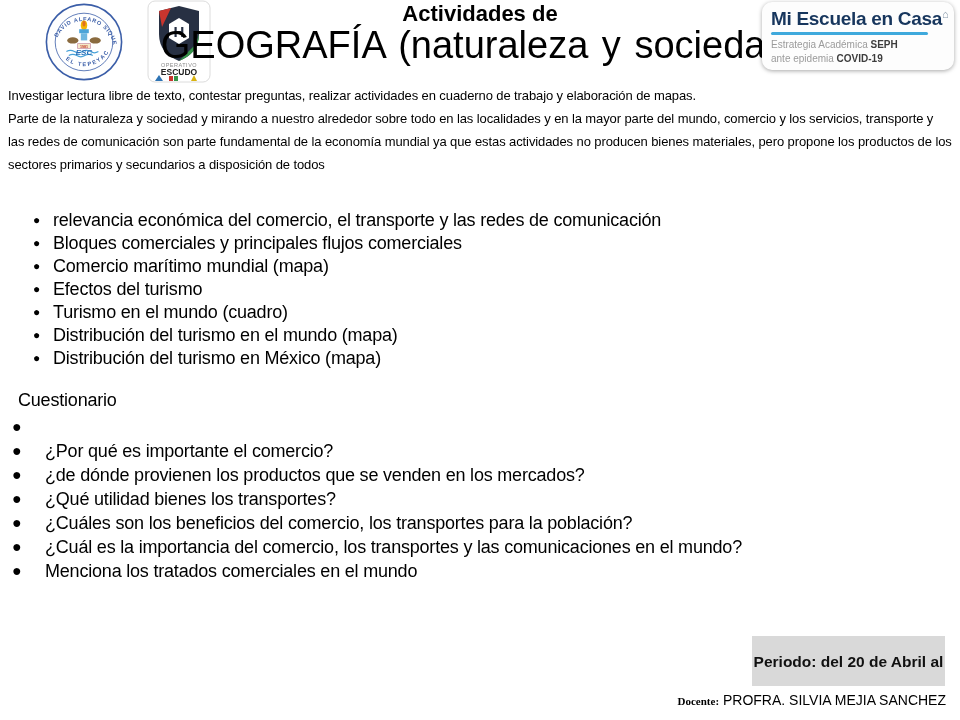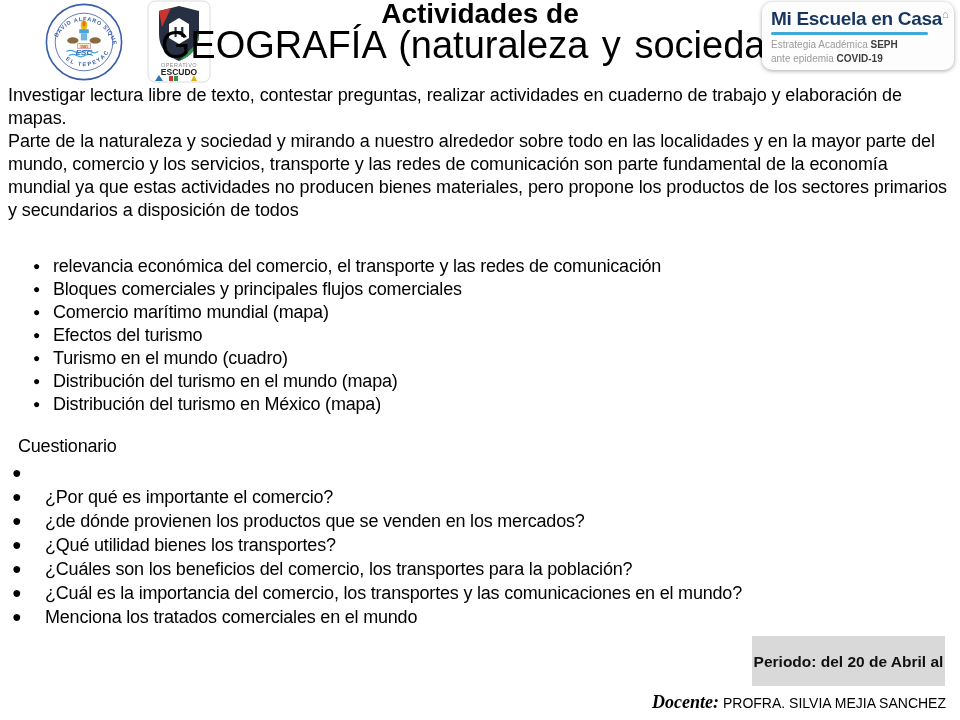--- a/index.html
+++ b/index.html
@@ -10,57 +10,57 @@
     font-family:"Liberation Sans", sans-serif;
     color:#000000;
     overflow:hidden;
   }
 
   
   .crest { position:absolute; left:34px; top:2px; width:100px; height:80px; }
   .escudo-badge { position:absolute; left:147px; top:0px; width:64px; height:83px; }
 
   .title-block { position:absolute; left:0; top:1px; width:100%; text-align:center; }
-  .title-line1 { font-size:28px; font-weight:700; line-height:26px; }
+  .title-line1 { font-size:22px; font-weight:700; line-height:26px; }
   .title-line2 { font-size:38px; font-weight:400; line-height:36px; word-spacing:3px; }
 
   .mi-escuela {
     position:absolute; right:6px; top:2px; width:192px; height:68px;
     background:#fdfdfd; border-radius:10px;
     box-shadow:0 1px 4px rgba(0,0,0,.35);
     padding:6px 26px 4px 9px;
   }
   .me-title { font-size:19px; font-weight:700; color:#17365d; letter-spacing:-0.3px; white-space:nowrap; }
   .me-house { font-size:11px; color:#8899aa; vertical-align:super; font-weight:400; }
   .me-rule { height:3px; background:#3fa9dc; margin:2px 0 3px 0; border-radius:2px; }
   .me-sub { font-size:10px; color:#9b9b9b; line-height:13.5px; white-space:nowrap; }
   .me-sub b { color:#3d3d3d; font-weight:700; }
 
   
   .content { position:absolute; left:8px; top:84px; width:944px; }
-  .intro { font-size:18px; line-height:23px; letter-spacing:-0.1px; }
+  .intro { font-size:13px; line-height:23px; letter-spacing:-0.1px; }
 
   .topics { margin-top:33px; }
   .topic { display:flex; font-size:18px; line-height:23px; letter-spacing:-0.2px; }
   .topic .bullet { width:20px; margin-left:25px; font-size:12px; line-height:23px; flex:0 0 auto; }
 
   .q-heading { margin-top:19px; margin-left:10px; font-size:18px; line-height:23px; letter-spacing:-0.2px; }
   .questions { margin-top:3px; }
   .question { display:flex; font-size:18px; line-height:24px; letter-spacing:-0.2px; }
   .question .bullet { width:33px; margin-left:4px; font-size:16px; line-height:24px; flex:0 0 auto; }
 
   
   .period-box {
     position:absolute; right:15px; top:636px; width:193px; height:50px;
     background:#d9d9d9;
     display:flex; flex-direction:row; justify-content:center; align-items:center;
     font-size:15.5px; font-weight:700; line-height:21px; color:#111111;
   }
   .teacher { position:absolute; right:14px; top:692px; font-size:14px; white-space:nowrap; }
-  .teacher-label { font-weight:700; font-style:italic; font-size:18px; font-family:"Liberation Serif", serif; }
+  .teacher-label { font-weight:700; font-size:11px; font-family:"Liberation Serif", serif; }
 </style>
 </head>
 <body>
 
 <svg class="crest" viewBox="0 0 100 100">
   <circle cx="50" cy="50" r="47" fill="#fefefe" stroke="#3b5ea8" stroke-width="2"></circle>
   <circle cx="50" cy="50" r="36" fill="#ffffff" stroke="#3b5ea8" stroke-width="1"></circle>
   <defs>
     <path id="arcTop" d="M 14,52 A 37,37 0 0 1 86,52"></path>
     <path id="arcBot" d="M 16,56 A 36,36 0 0 0 84,56"></path>

